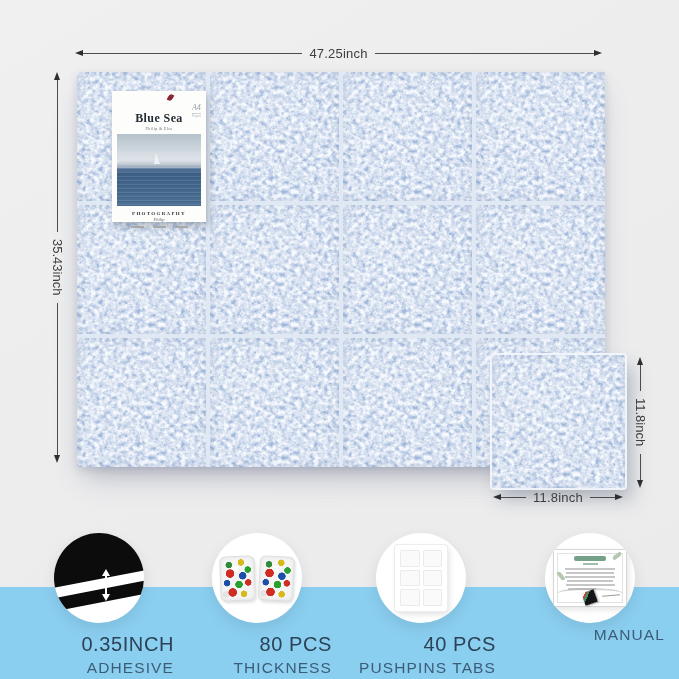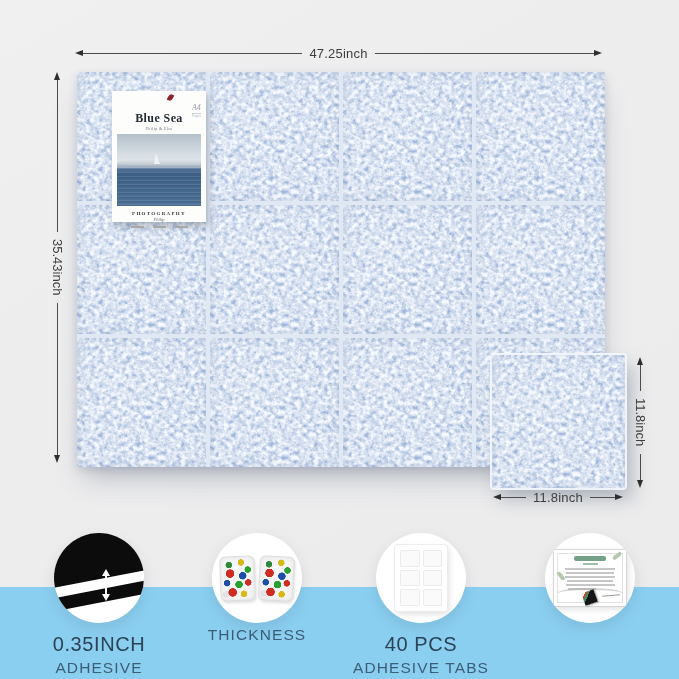--- a/index.html
+++ b/index.html
@@ -73,21 +73,21 @@
   .arr-left  { border-top:3.5px solid transparent; border-bottom:3.5px solid transparent; border-right:8px solid #2e2e2e; }
   .arr-right { border-top:3.5px solid transparent; border-bottom:3.5px solid transparent; border-left:8px solid #2e2e2e; }
   .arr-up    { border-left:3.5px solid transparent; border-right:3.5px solid transparent; border-bottom:8px solid #2e2e2e; }
   .arr-down  { border-left:3.5px solid transparent; border-right:3.5px solid transparent; border-top:8px solid #2e2e2e; }
   .dim-top    { left:75px;  top:48px;  width:527px; height:10px; }
   .dim-left   { left:50px;  top:72px;  width:14px;  height:391px; }
   .dim-tile-h { left:633px; top:357px; width:14px;  height:131px; }
   .dim-tile-w { left:493px; top:491px; width:130px; height:12px; }
 
   
-  .feature { position:absolute; top:533px; width:150px; text-align:center; }
+  .feature { position:absolute; top:533px; width:150px; text-align:right; }
   .circle { width:90px; height:90px; border-radius:50%; background:#fff; margin:0 auto;
     position:relative; overflow:hidden; box-shadow:0 6px 14px rgba(40,60,80,.12); }
   .f1 { margin-top:10px; font-size:20px; color:#2c4257; letter-spacing:.6px; }
   .f2 { margin-top:3px; font-size:15.5px; color:#36536e; letter-spacing:1.1px; opacity:.92; }
 
   
   .blk-main  { position:absolute; top:-20%; left:-15%; width:135%; height:70%; background:#0c0c0d; transform:rotate(-11deg); }
   .blk-strip { position:absolute; top:62%; left:-15%; width:135%; height:14%; background:#0c0c0d; transform:rotate(-11deg); }
   .varrow { position:absolute; left:57%; top:47%; width:2px; height:20px; background:#fff; }
   .varrow::before { content:""; position:absolute; left:-3px; top:-6px; border-left:4px solid transparent; border-right:4px solid transparent; border-bottom:7px solid #fff; }
@@ -292,38 +292,39 @@
     <div class="f2">ADHESIVE</div>
   </div>
 
   <div class="feature" style="left:182px">
     <div class="circle">
       <div class="bags">
         <div class="bag b1"></div>
         <div class="bag b2"></div>
       </div>
     </div>
+    <div class="f1">80 PCS</div>
     <div class="f2">THICKNESS</div>
   </div>
 
   <div class="feature" style="left:346px">
     <div class="circle">
       <div class="sheetwrap">
         <div class="sheet">
           <div class="cell"></div>
             <div class="cell"></div>
             <div class="cell"></div>
           <div class="cell"></div>
             <div class="cell"></div>
             <div class="cell"></div>
         </div>
       </div>
     </div>
     <div class="f1">40 PCS</div>
-    <div class="f2">ADHESIVE TABS</div>
+    <div class="f2">PUSHPINS TABS</div>
   </div>
 
   <div class="feature" style="left:515px">
     <div class="circle">
       <div class="mwrap">
         <div class="mpage">
           <div class="mframe"></div>
           <div class="mleaf la"></div>
           <div class="mleaf lb"></div>
           <div class="mpill"></div>
@@ -333,15 +334,16 @@
             <div class="mline ml3"></div>
           <div class="mline ml4"></div>
             <div class="mline ml5"></div>
             <div class="mline ml6"></div>
           <div class="msign"></div>
           <div class="mribbon"></div>
           <div class="mfelt"></div>
         </div>
       </div>
     </div>
+    <div class="f2">MANUAL</div>
   </div>
 
 </div>
 
 </body></html>

